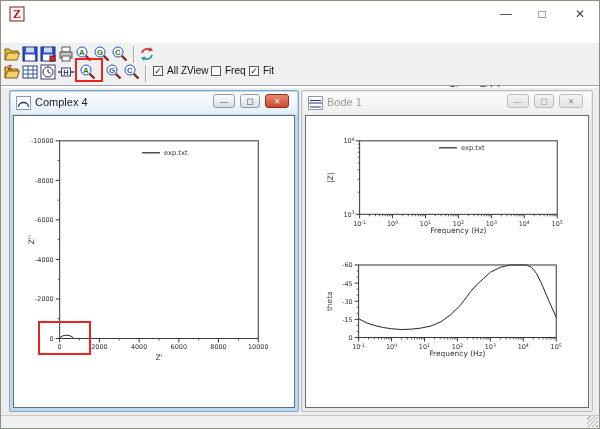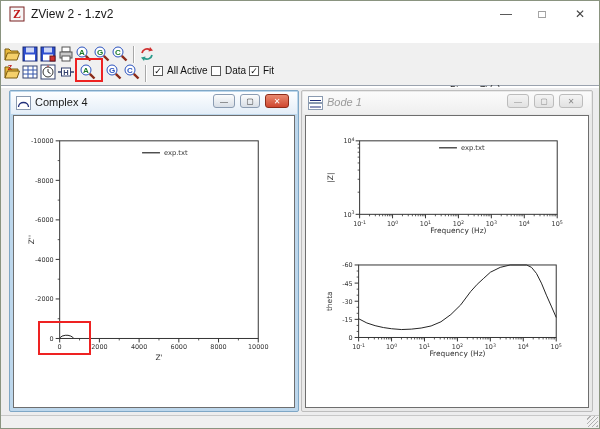--- a/index.html
+++ b/index.html
@@ -43,21 +43,21 @@
 
   
   .child { position:absolute; top:2px; height:322px; border-radius:2px; }
   .child.active { background:#bdd7ec; border:1px solid #7fa7c6; }
   .child.inactive { background:#e9e9e9; border:1px solid #bdbdbd; }
   .child-titlebar { position:absolute; left:1px; right:1px; top:1px; height:22px; }
   .child.active .child-titlebar { background:linear-gradient(#fdfeff,#e4eef8); }
   .child.inactive .child-titlebar { background:linear-gradient(#fbfbfb,#efefef); }
   .child-title { position:absolute; left:24px; top:4px; font-size:11px; }
   .child.active .child-title { color:#1a1a1a; }
-  .child.inactive .child-title { color:#9a9a9a;font-style:italic; }
+  .child.inactive .child-title { color:#9a9a9a; }
   .child-icon { position:absolute; left:5px; top:4px; width:15px; height:14px; }
   .cbtn { position:absolute; top:2px; height:14px; border-radius:3px; text-align:center; font-size:8px; line-height:13px; }
   .child.active .cbtn { background:linear-gradient(#fcfcfc,#d8dee6); border:1px solid #8b9cb2; color:#333; }
   .child.inactive .cbtn { background:linear-gradient(#f4f4f4,#e2e2e2); border:1px solid #bcbcbc; color:#8a8a8a; }
   .cbtn.min { width:22px; } .cbtn.max { width:20px; } .cbtn.cls { width:24px; }
   .child.active .cbtn.cls { background:linear-gradient(#e98a70,#cf4730); border:1px solid #8e2c1a; color:#fff; }
   .child-content { position:absolute; left:3px; right:3px; top:24px; bottom:3px; background:#ffffff; border:1px solid #6e6e6e; }
   .plot-svg { position:absolute; left:0; top:0; width:100%; height:100%; }
 
   
@@ -73,21 +73,20 @@
 </head>
 <body>
 
 <div id="app">
 
   <div class="titlebar">
     <svg class="app-icon" viewBox="0 0 16 16">
       <rect x="1" y="1" width="14" height="14" fill="#f6f6f6" stroke="#7a2020"></rect>
       <text x="8" y="12" font-size="12" font-weight="bold" fill="#c01818" text-anchor="middle" font-family="Liberation Serif, serif">Z</text>
     </svg>
-    <span class="title-text">ZView 2 - 1.zv2</span>
     <div class="capbtn min">—</div>
     <div class="capbtn max">□</div>
     <div class="capbtn close">✕</div>
   </div>
 
 
   <div class="toolbar">
 
     <svg class="tb-icon" style="left:2px;top:2px" viewBox="0 0 18 18">
       <path d="M2 15 V4 h4 l2 2 h7 v2" fill="#e8b83c" stroke="#7a5c10"></path>
@@ -170,25 +169,25 @@
     </svg>
     <svg class="tb-icon" style="left:122px;top:20px" viewBox="0 0 18 18">
       <circle cx="7" cy="7" r="5" fill="#ffffff" stroke="#2a52be"></circle>
       <text x="7" y="9.8" font-size="8" fill="#2a52be" font-weight="bold" text-anchor="middle">C</text>
       <line x1="10.8" y1="10.8" x2="15.5" y2="15.5" stroke="#8a2a1a" stroke-width="2.4"></line>
     </svg>
     <div class="tb-sep" style="left:144px;top:22px"></div>
 
     <div class="chk" style="left:152px;top:22px">
       <span class="box">✓</span>
-      <span class="lbl">All Active</span>
+      <span class="lbl">All ZView</span>
     </div>
     <div class="chk" style="left:210px;top:22px">
       <span class="box"></span>
-      <span class="lbl">Data</span>
+      <span class="lbl">Freq</span>
     </div>
 
     <div class="chk" style="left:248px;top:22px;" id="fit-chk">
       <span class="box">✓</span>
       <span class="lbl">Fit</span>
     </div>
 
     <div class="dropdown" style="left:290px;width:134px">
       <span class="val">No Active Data</span>
       <span class="btn">▼</span>

